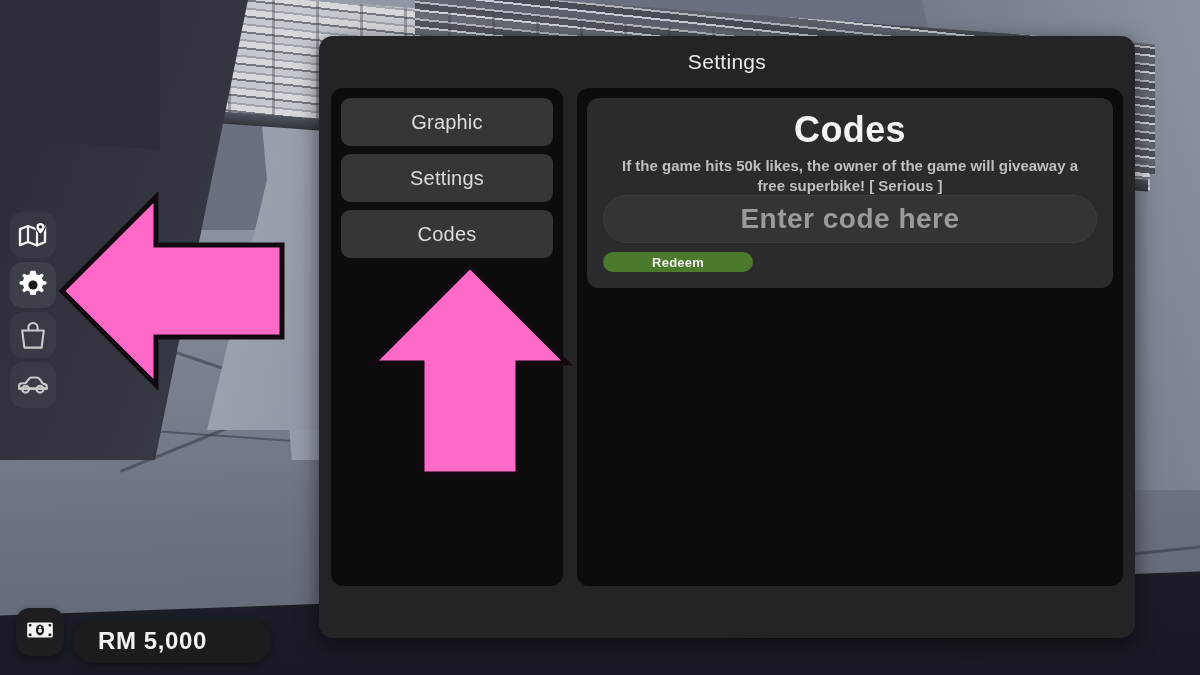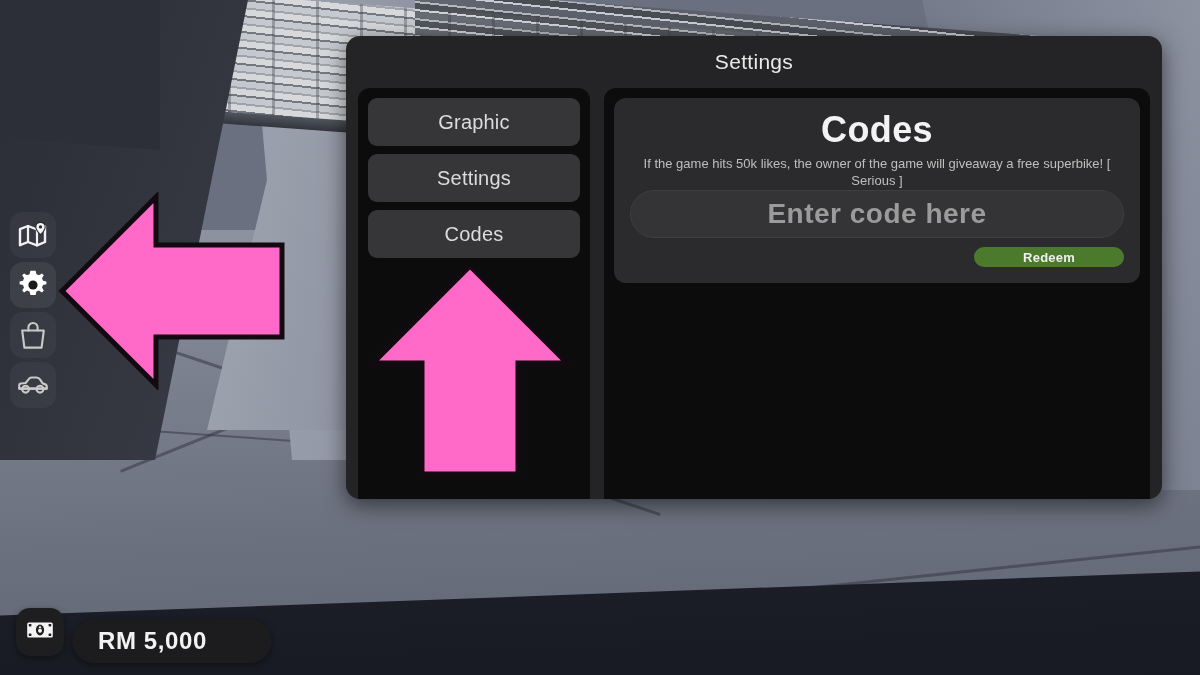--- a/index.html
+++ b/index.html
@@ -169,22 +169,22 @@
   .hud-amount {
     color: #f2f2f2;
     font-size: 24px;
     font-weight: bold;
     letter-spacing: .6px;
   }
 
   
   .settings-panel {
     position: absolute;
-    left: 346px; top: 36px;
-    width: 816px; height: 463px;
+    left: 319px; top: 36px;
+    width: 816px; height: 602px;
     background: #242426;
     border-radius: 14px;
     box-shadow: 0 6px 22px rgba(0,0,0,.55);
     z-index: 10;
     overflow: hidden;
   }
   .panel-title {
     height: 52px;
     display: flex; align-items: center; justify-content: center;
     color: #e9e9e9;
@@ -236,22 +236,22 @@
   .codes-title {
     color: #f3f3f3;
     font-size: 36px;
     font-weight: bold;
     text-align: center;
     letter-spacing: .4px;
     line-height: 1.12;
   }
   .codes-desc {
     color: #bfbfbf;
-    font-size: 13px;
-    font-weight: normal;
+    font-size: 15px;
+    font-weight: bold;
     text-align: center;
     line-height: 1.3;
     margin-top: 6px;
     padding: 0 4px;
   }
   .code-input {
     display: block;
     width: 100%;
     height: 48px;
     margin-top: 0;
@@ -260,21 +260,21 @@
     border: 1px solid #3e3e41;
     text-align: center;
     color: #9b9b9b;
     font-size: 28px;
     font-weight: bold;
     font-family: inherit;
     outline: none;
     letter-spacing: .5px;
   }
   .code-input::placeholder { color: #9b9b9b; opacity: 1; }
-  .redeem-wrap { display: flex; justify-content: flex-end; margin-top: 9px; }
+  .redeem-wrap { display: flex; justify-content: flex-start; margin-top: 9px; }
   .redeem-btn {
     min-width: 150px;
     height: 20px;
     border-radius: 10px;
     background: #4b7a2c;
     color: #f0f0f0;
     font-size: 13px;
     font-weight: bold;
     border: none;
     font-family: inherit;

